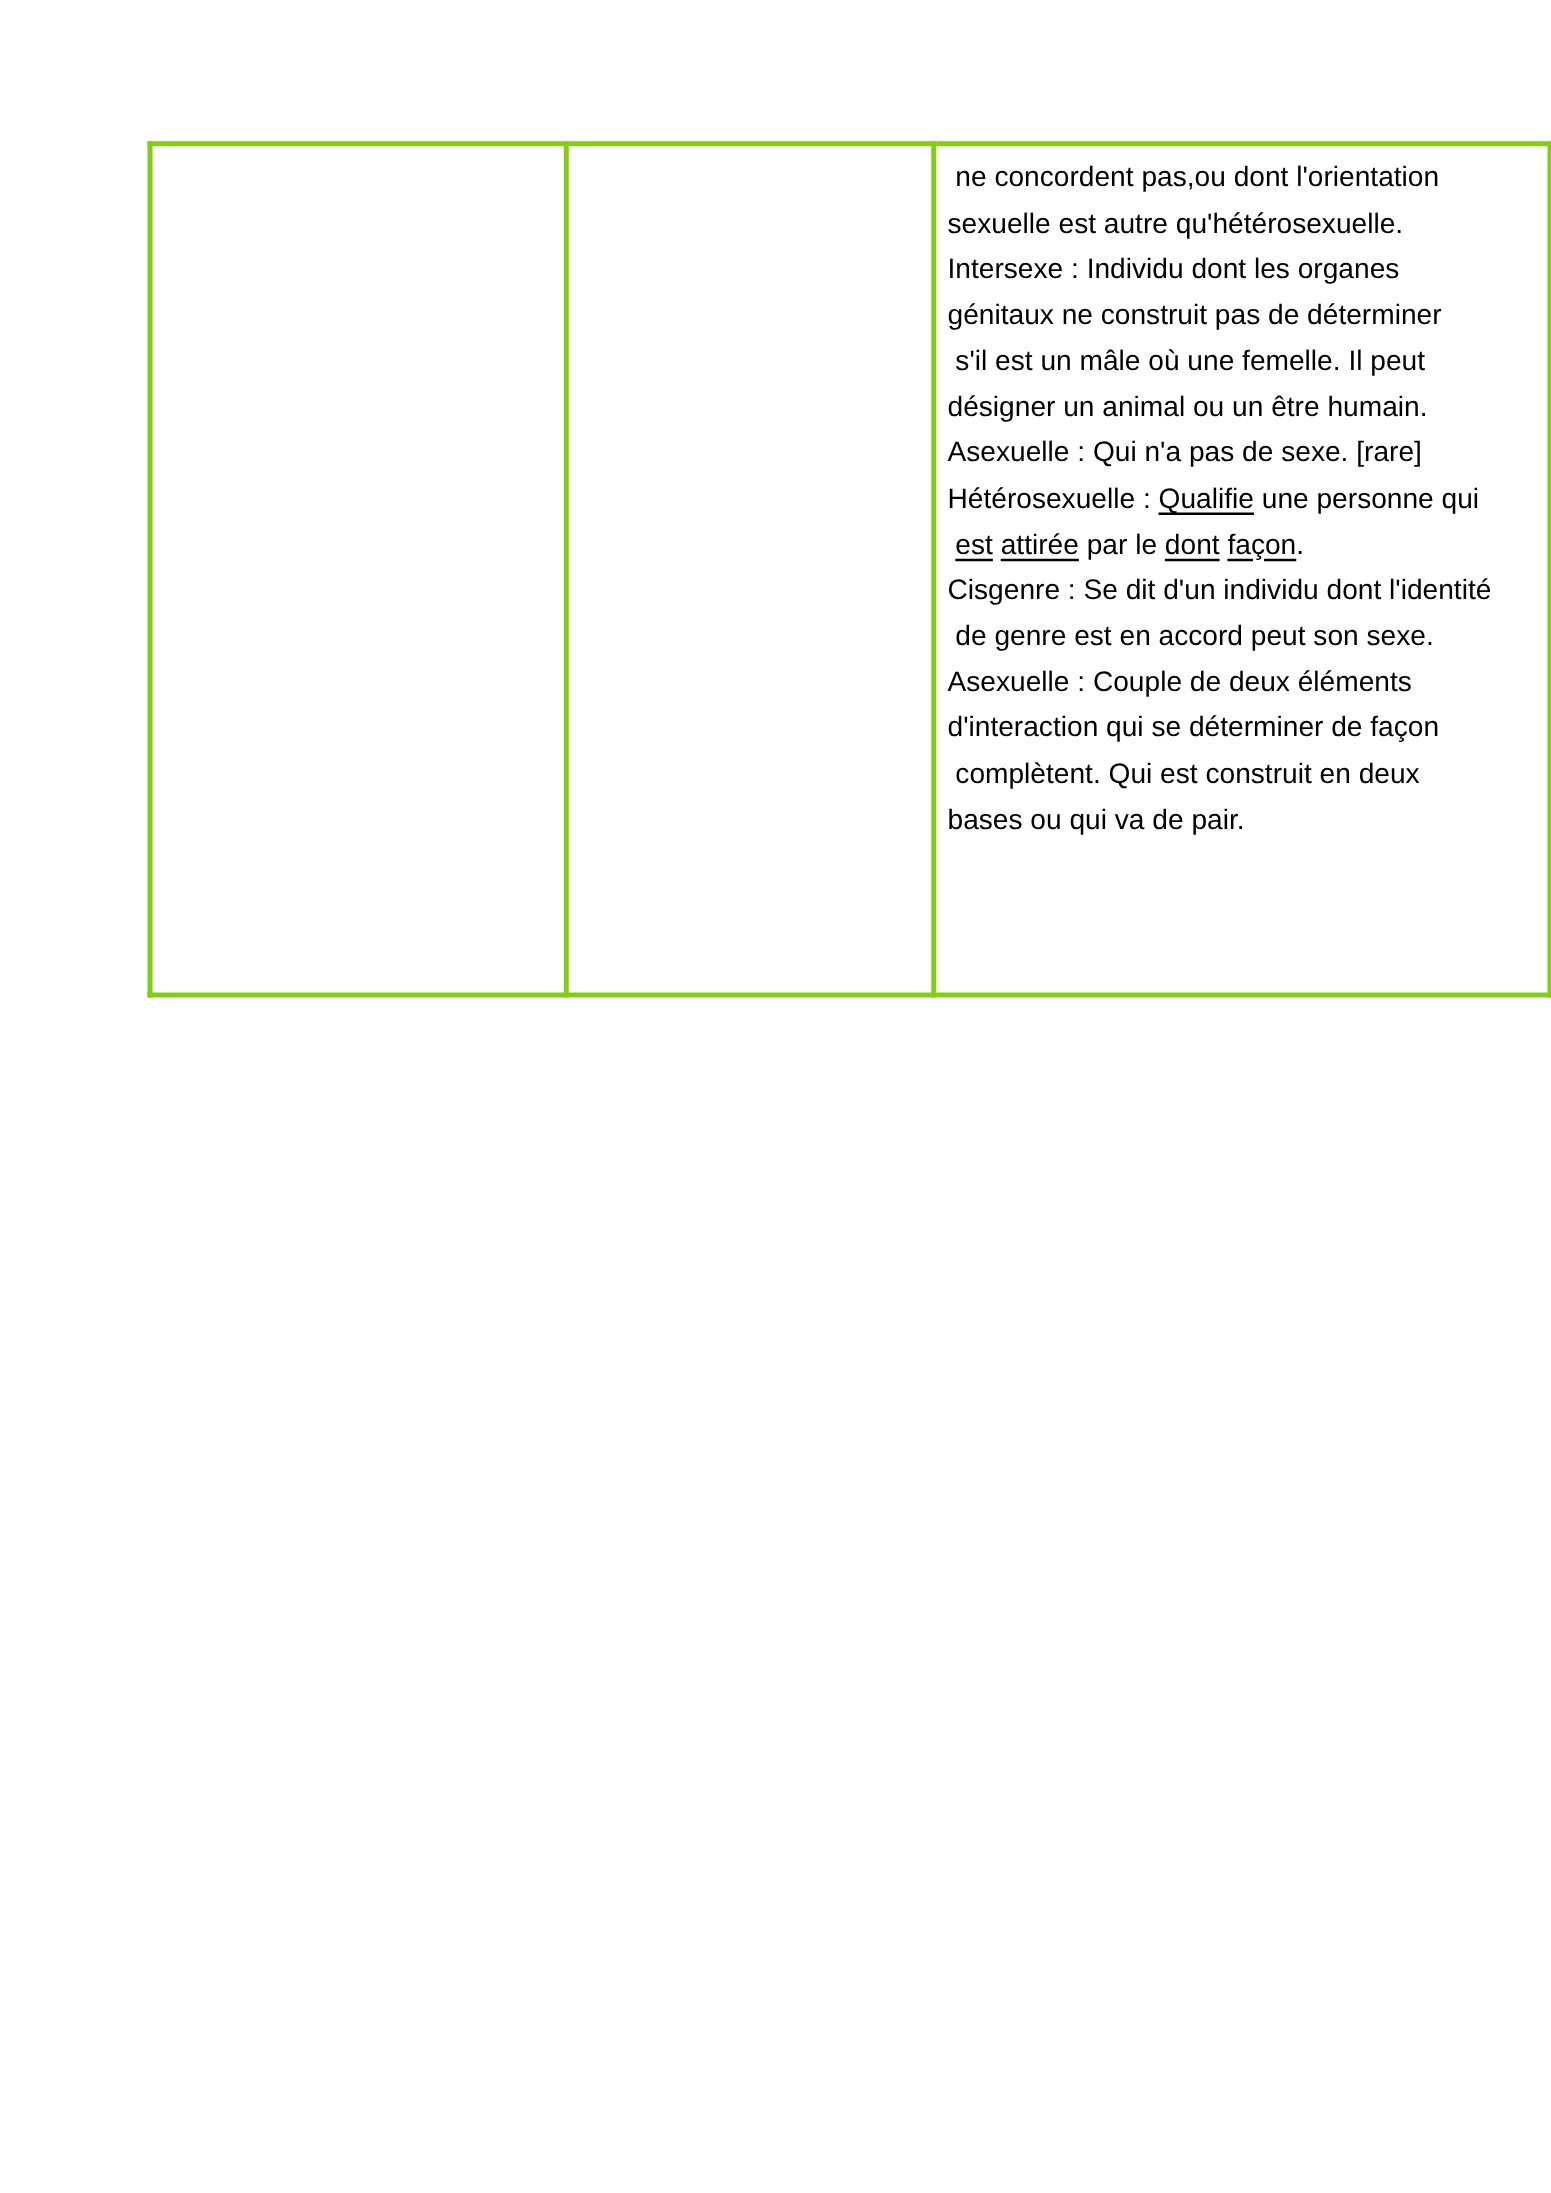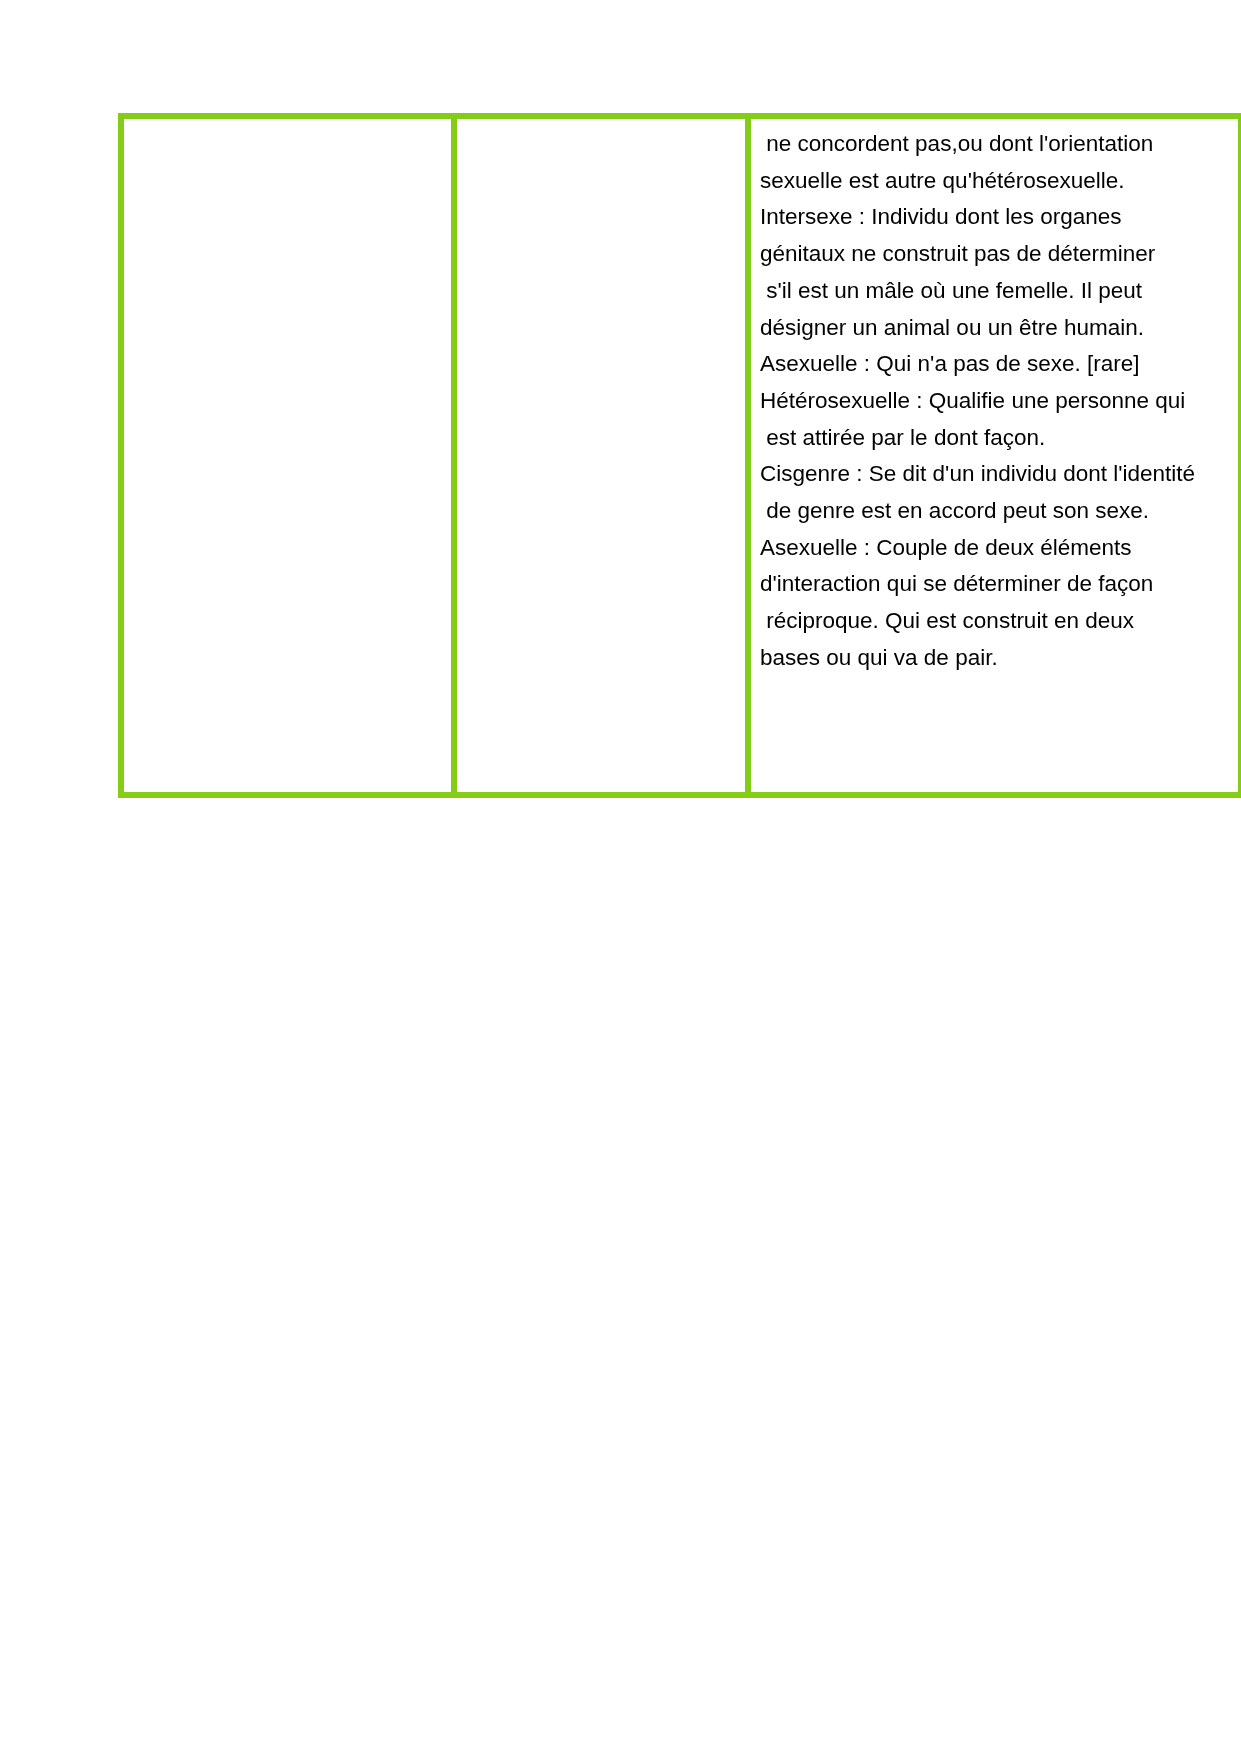--- a/index.html
+++ b/index.html
@@ -19,35 +19,36 @@
   table.def-table {
     position: absolute;
     left: 118px;
     top: 113px;
     width: 1120px;
     height: 685px;
     border-collapse: collapse;
     table-layout: fixed;
   }
   table.def-table td {
-    border: 6px solid #84cc16;
+    border: 4px solid #84cc16;
     vertical-align: top;
     background: #ffffff;
   }
   td.col-1 { width: 333px; }
   td.col-2 { width: 294px; }
   td.col-3 { width: 493px; padding: 7px 6px 0 9px; }
   .text-line {
     white-space: pre;
     font-size: 22.5px;
     line-height: 36.7px;
     color: #000000;
     letter-spacing: 0px;
   }
   .u {
+    text-decoration: underline;
     text-underline-offset: 4px;
   }
 </style>
 </head>
 <body>
 
 <div class="page">
   <table class="def-table">
     <tbody>
         <tr>
@@ -60,19 +61,19 @@
             <div class="text-line"><span>génitaux ne construit pas de déterminer</span></div>
             <div class="text-line"><span> s'il est un mâle où une femelle. Il peut</span></div>
             <div class="text-line"><span>désigner un animal ou un être humain.</span></div>
             <div class="text-line"><span>Asexuelle : Qui n'a pas de sexe. [rare]</span></div>
             <div class="text-line"><span>Hétérosexuelle : </span><span class="u">Qualifie</span><span> une personne qui</span></div>
             <div class="text-line"><span> </span><span class="u">est</span><span> </span><span class="u">attirée</span><span> par le </span><span class="u">dont</span><span> </span><span class="u">façon</span><span>.</span></div>
             <div class="text-line"><span>Cisgenre : Se dit d'un individu dont l'identité</span></div>
             <div class="text-line"><span> de genre est en accord peut son sexe.</span></div>
             <div class="text-line"><span>Asexuelle : Couple de deux éléments</span></div>
             <div class="text-line"><span>d'interaction qui se déterminer de façon</span></div>
-            <div class="text-line"><span> réciproque. Qui est construit en deux</span></div>
+            <div class="text-line"><span> complètent. Qui est construit en deux</span></div>
             <div class="text-line"><span>bases ou qui va de pair.</span></div>
           </td>
     </tr>
   </tbody>
     </table>
 </div>
 
 </body></html>

